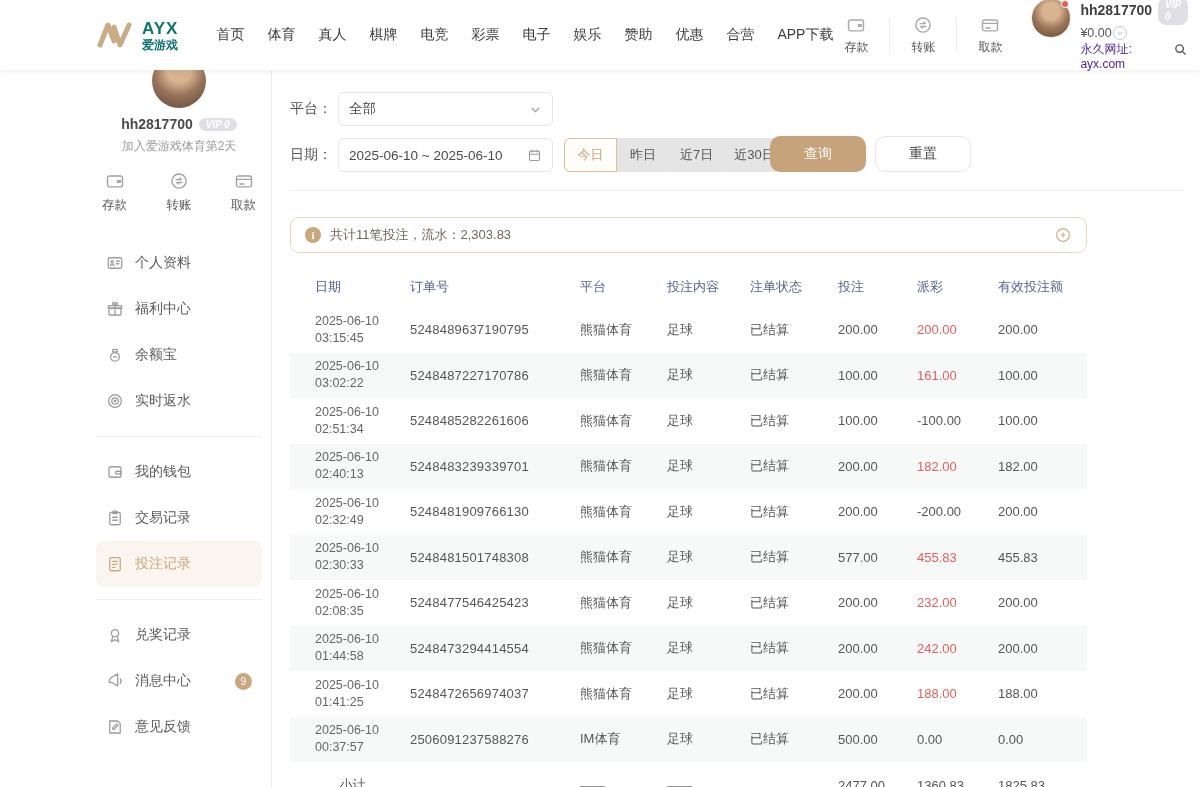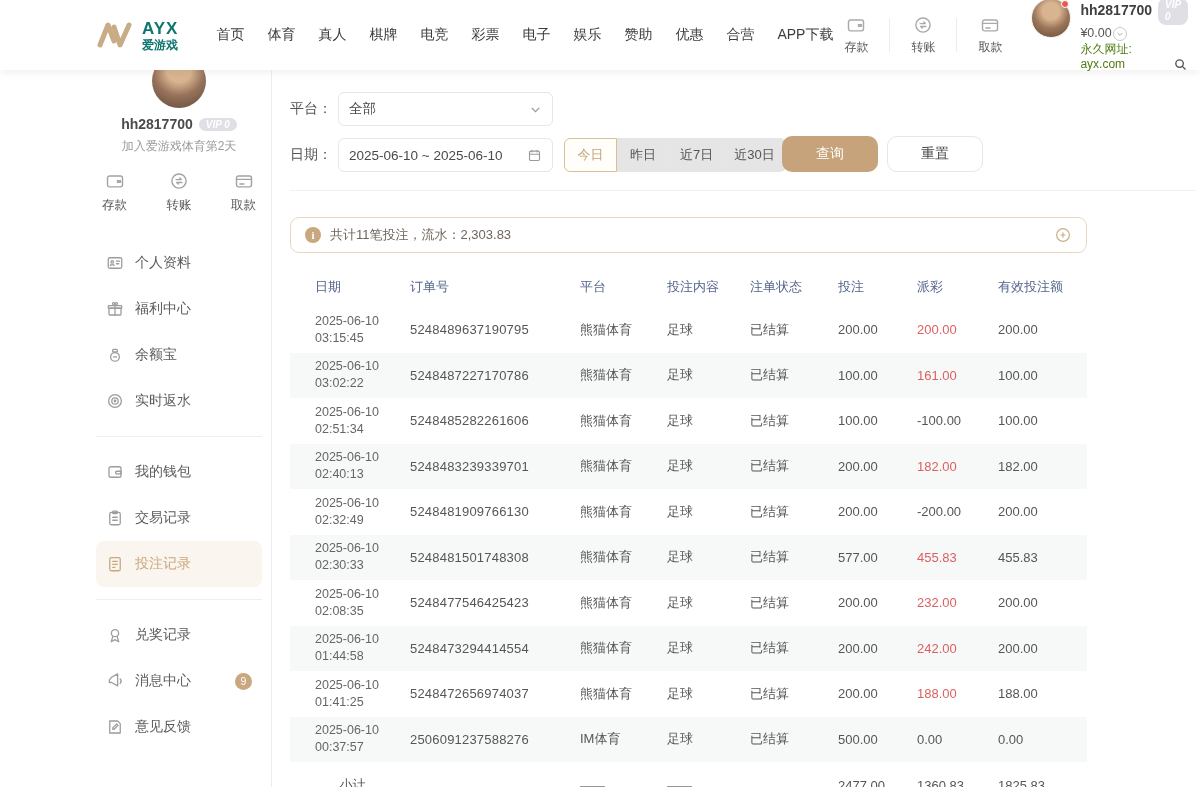--- a/index.html
+++ b/index.html
@@ -28,30 +28,30 @@
   .avatar { width:40px; height:40px; border-radius:50%; position:relative; flex:0 0 auto;
     background:radial-gradient(circle at 50% 32%, #d9b491 0 26%, #9a7458 55%, #614a38 100%);
     border:1px solid #eee; }
   .avatar .dot { position:absolute; top:1px; right:1px; width:8px; height:8px;
     border-radius:50%; background:#e8574d; border:1px solid #fff; }
   .u-col { line-height:1.25; }
   .u-line1 { display:flex; align-items:center; gap:6px; }
   .u-name { font-size:14px; color:#3f3f3f; font-weight:600; }
   .vip-badge { background:#dfdfe5; color:#fff; font-size:10px; font-weight:700; font-style:italic;
     border-radius:8px; padding:1px 7px; }
-  .u-line2 { display:flex; align-items:flex-end; gap:1px; margin-top:1px; font-size:12.5px; color:#555; }
+  .u-line2 { display:flex; align-items:flex-start; gap:1px; margin-top:1px; font-size:12.5px; color:#555; }
   .circ-chev { width:14px; height:14px; border:1px solid #c9c9c9; border-radius:50%;
     display:flex; align-items:center; justify-content:center; color:#aaa; }
-  .u-line3 { display:flex; align-items:flex-end; gap:2px; margin-top:1px; font-size:12px; color:#4d7c0f; }
+  .u-line3 { display:flex; align-items:flex-start; gap:2px; margin-top:1px; font-size:12px; color:#4c1d95; }
   .u-line3 .icon { color:#555; }
 
   
   .content-wrap { display:flex; width:1104px; margin-left:96px; height:717px; }
   aside { width:176px; flex:0 0 auto; border-right:1px solid #ededed; padding-right:9px; }
-  main { flex:1; padding:10px 4px 0 18px; }
+  main { flex:1; padding:10px 16px 0 18px; }
 
   
   .side-avatar { width:54px; height:54px; border-radius:50%; margin:-16px auto 8px;
     background:radial-gradient(circle at 50% 30%, #d9b491 0 26%, #97725a 55%, #5d473a 100%); }
   .side-name { display:flex; align-items:center; justify-content:center; gap:6px; }
   .side-name .nm { font-size:14px; color:#4a4a4a; font-weight:600; }
   .side-join { text-align:center; font-size:12px; color:#9a9a9a; margin-top:6px; }
   .side-quick { display:flex; justify-content:space-between; padding:0 6px; margin:16px 0 20px; }
   .sq-item { display:flex; flex-direction:column; align-items:center; gap:6px; cursor:pointer; }
   .sq-item .icon { color:#a3a3a3; }

